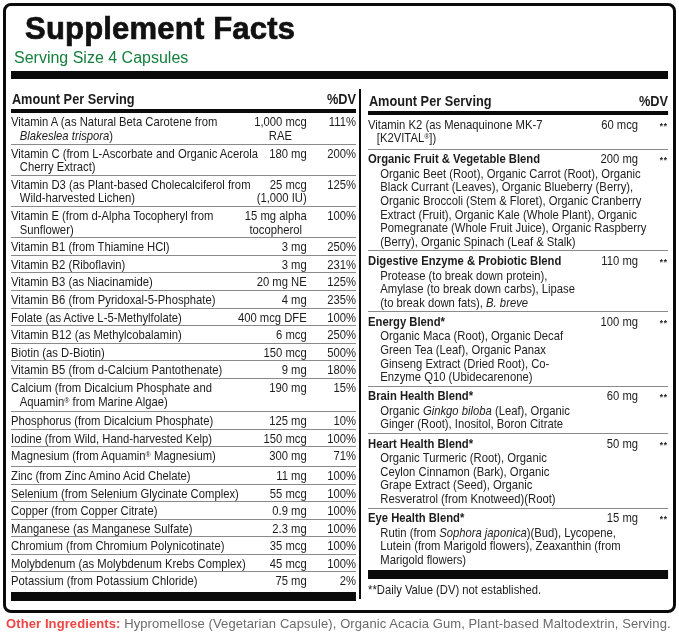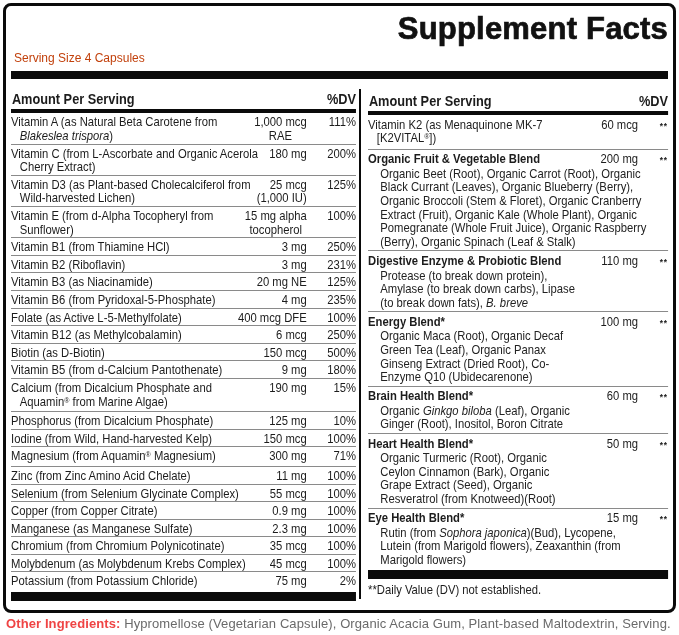--- a/index.html
+++ b/index.html
@@ -8,24 +8,24 @@
 
   .panel {
     position:absolute; left:3px; top:3px; width:673px; height:610px;
     border:3px solid #0a0a0a; border-radius:8px;
     padding:3px 5px 0 5px;
     display:flex; flex-direction:column; overflow:hidden;
     background:#fff;
   }
   .title {
     font-size:31px; font-weight:bold; letter-spacing:.2px;
-    color:#111; margin:2px 0 3px 14px;text-align:right;
+    color:#111; margin:2px 0 3px 14px;
     -webkit-text-stroke:.7px #111;
   }
-  .serving-line { font-size:12px; line-height:16.5px; color:#c2410c; margin-left:3px; }
+  .serving-line { font-size:16px; line-height:16.5px; color:#15803d; margin-left:3px; }
 
   .thickbar { height:8px; background:#0a0a0a; margin-top:4px; flex:none; }
 
   .cols { display:flex; flex:1; min-height:0; align-items:center; }
   .col-left  { flex:0 0 348px; padding-right:3px; }
   .col-right { flex:1; border-left:2px solid #0a0a0a; padding-left:7px; min-width:0; }
 
   .cond { width:113.64%; transform:scaleX(0.88); transform-origin:left top;
           display:flex; flex-direction:column; height:100%; }
 

